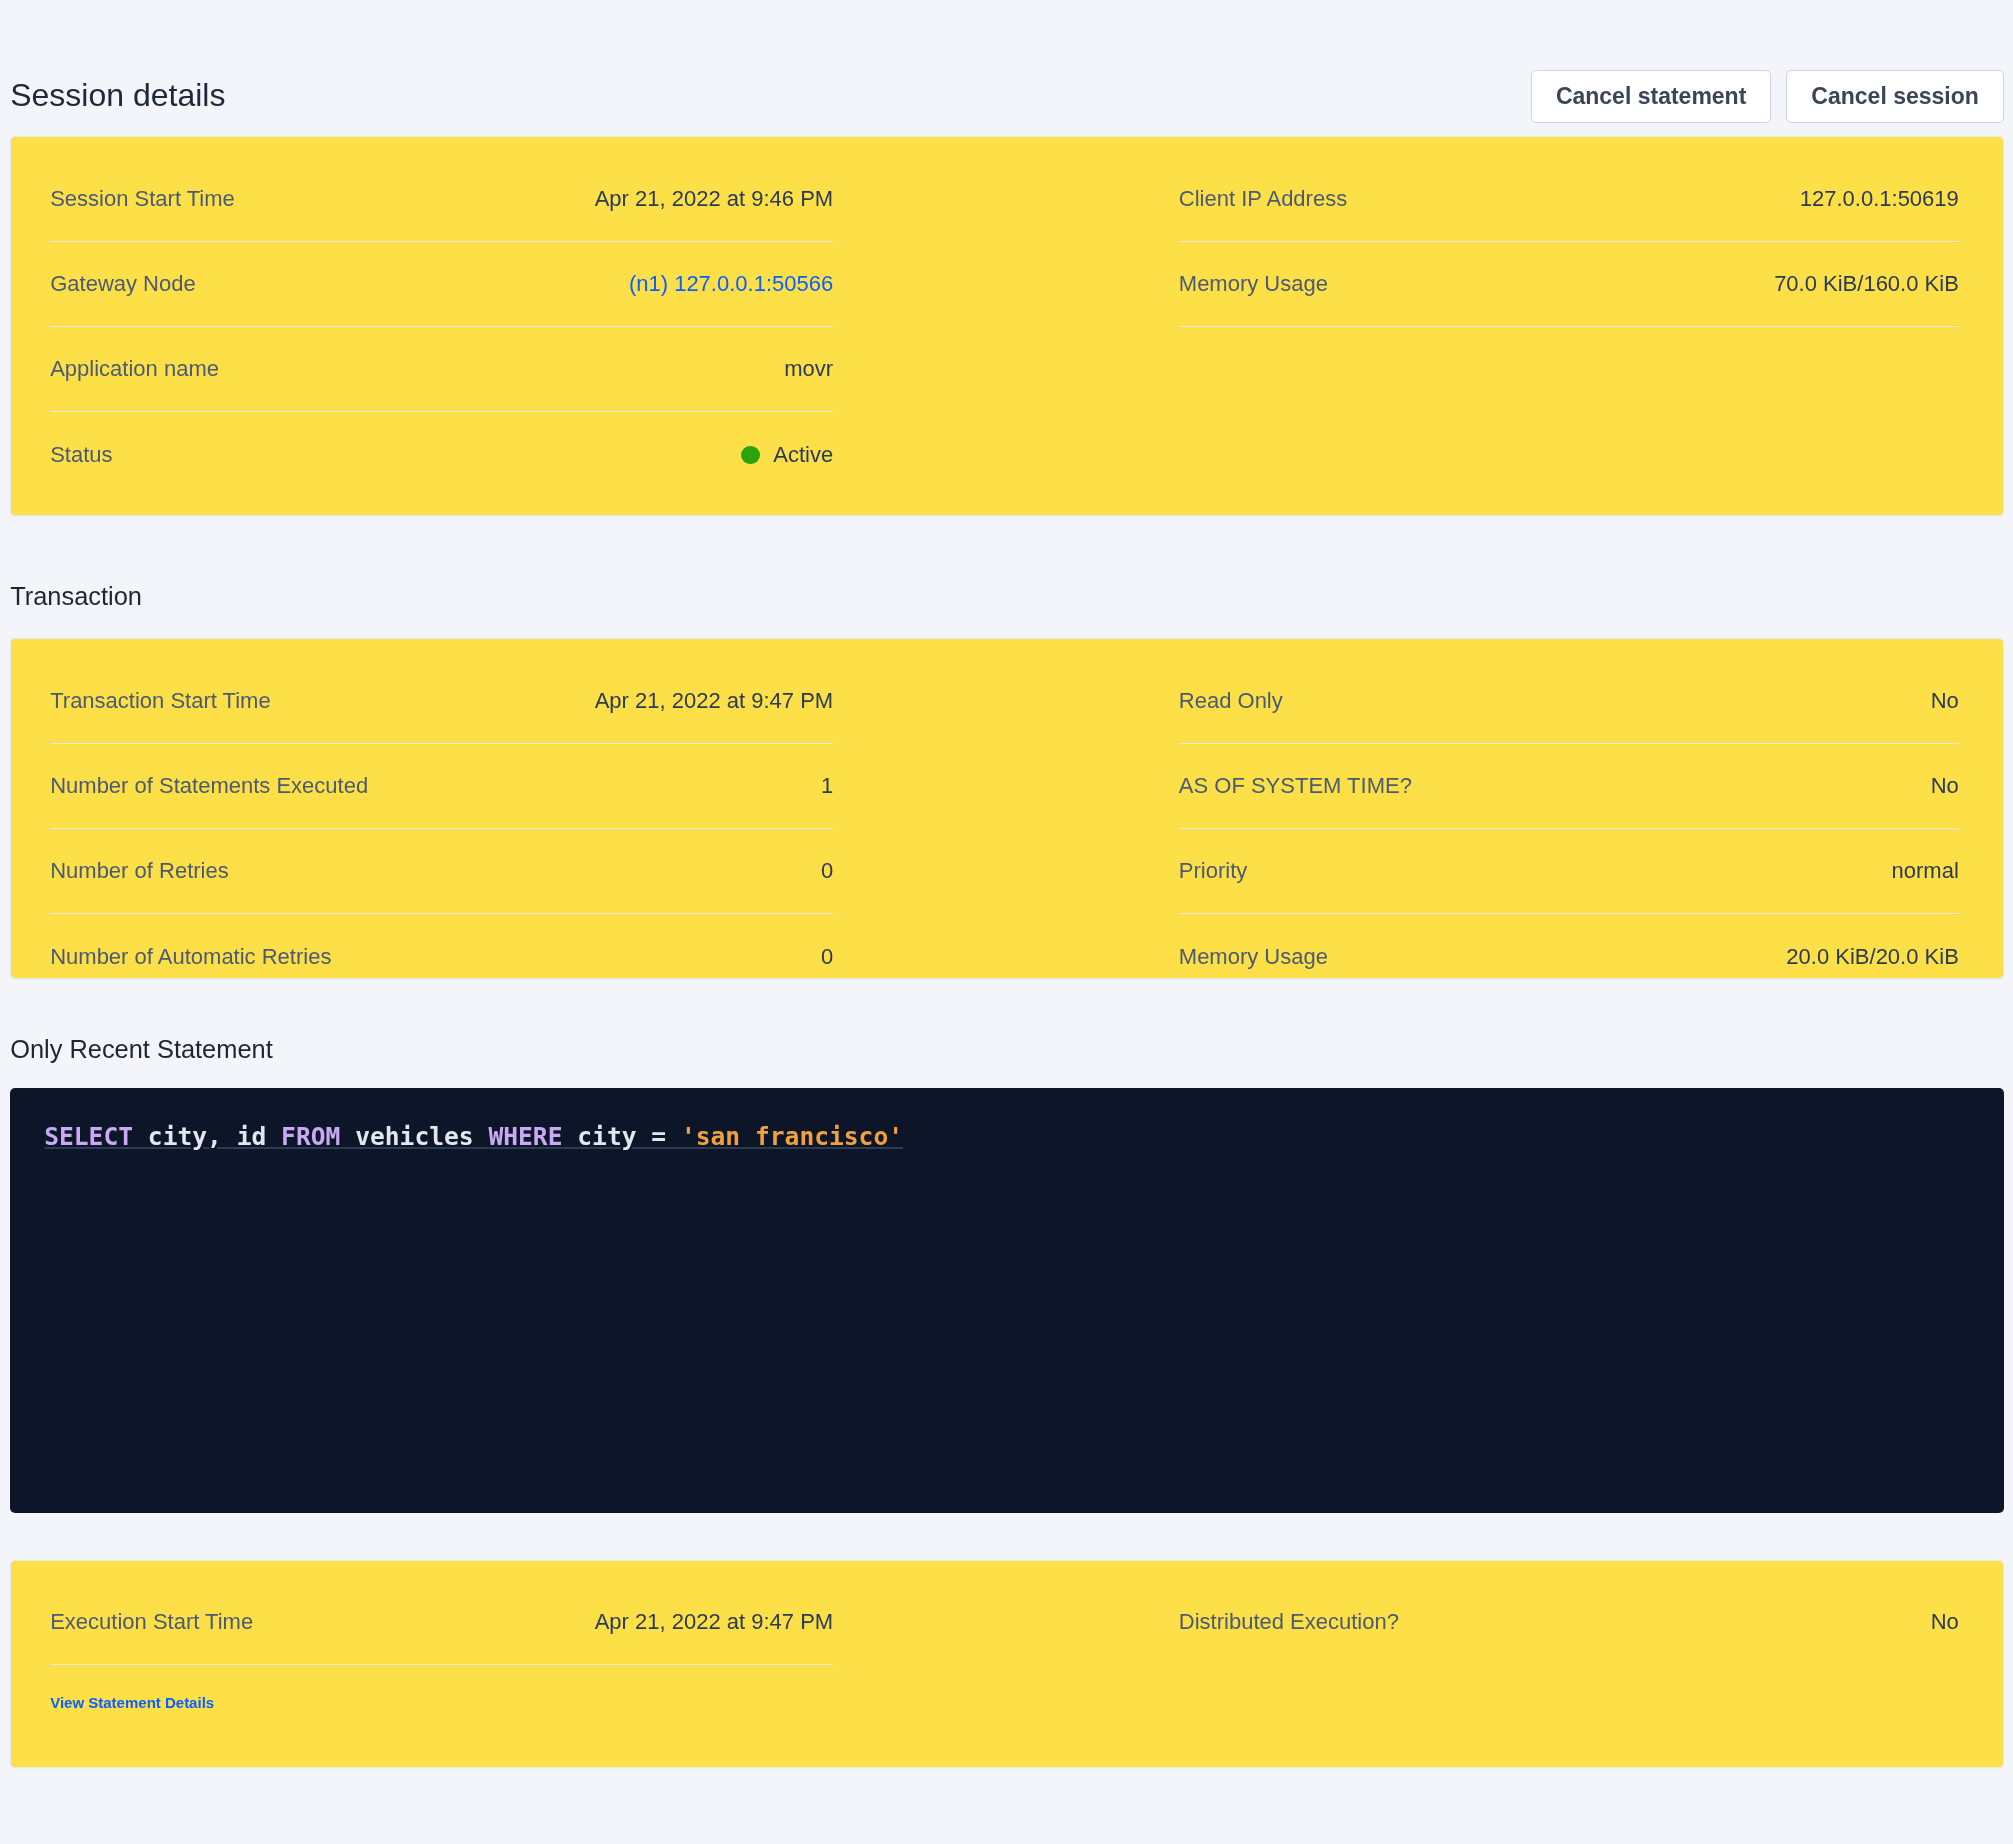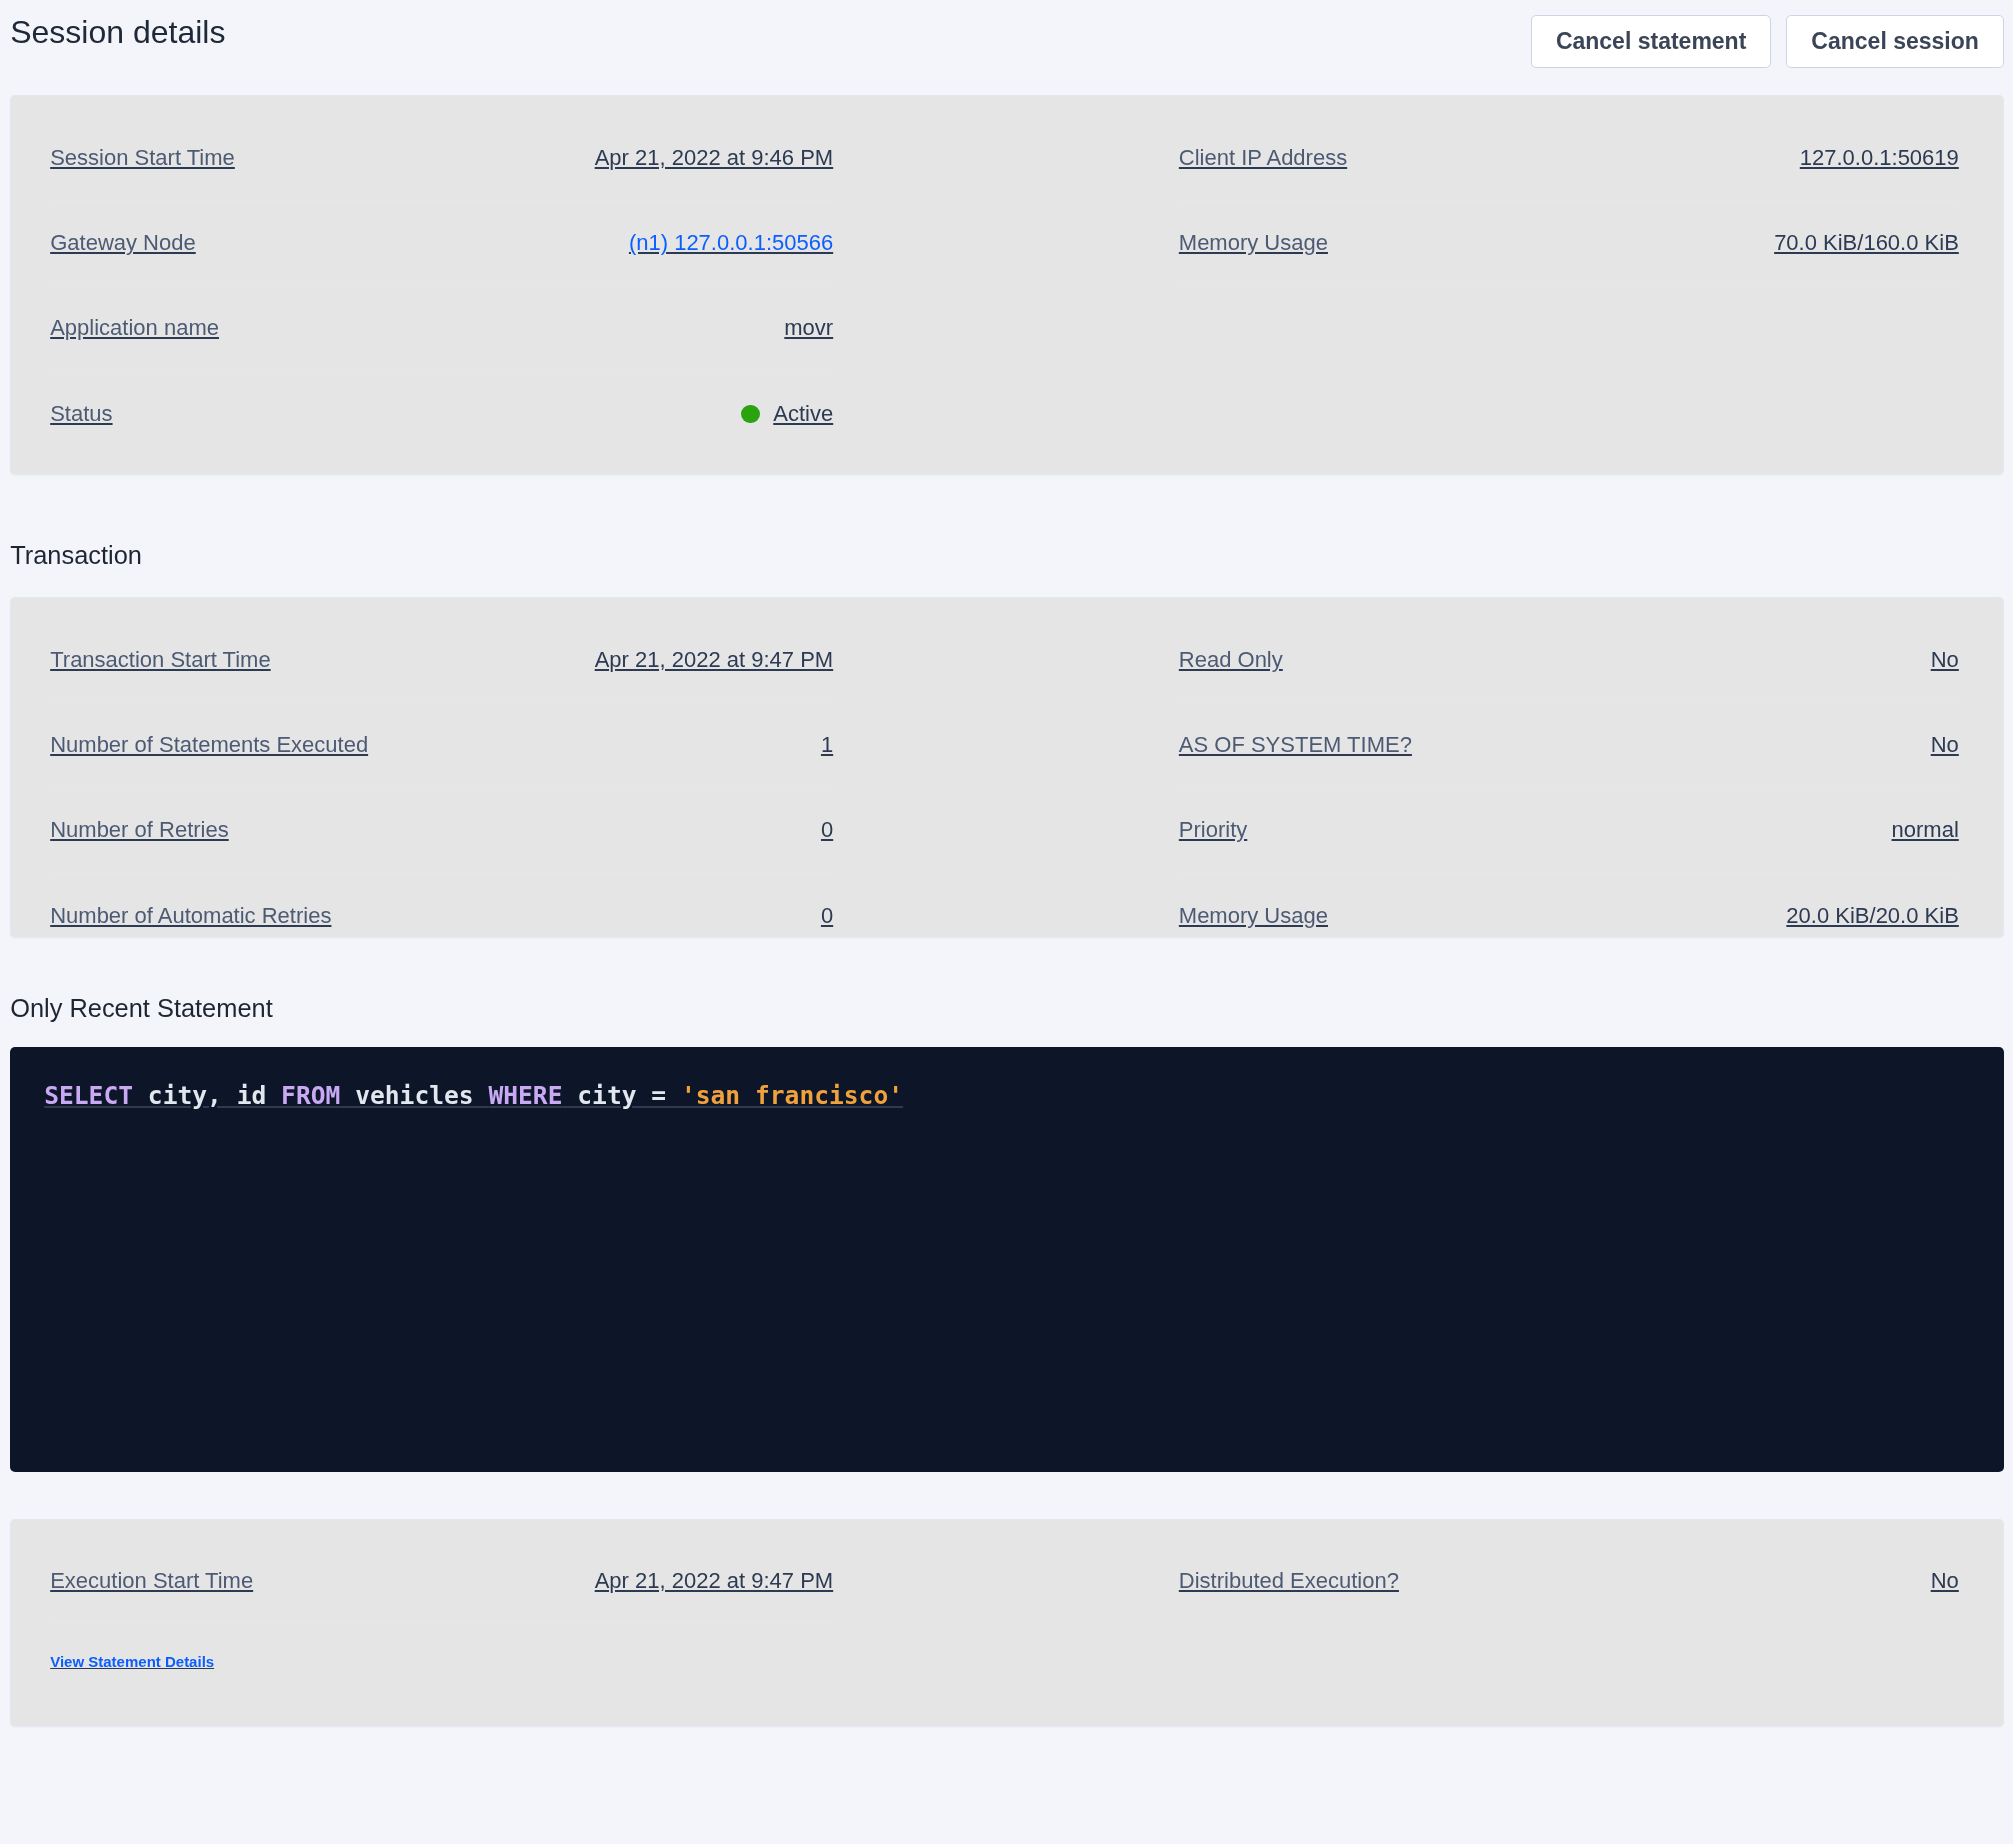--- a/index.html
+++ b/index.html
@@ -6,39 +6,38 @@
   html,body { width:2014px; height:1844px; }
   body {
     background:#f4f5fa;
     font-family:"Liberation Sans", sans-serif;
     color:#2c3a52;
     overflow:hidden;
   }
   .page { width:2014px; height:1844px; padding:0 10.2px; }
 
   
-  .header { height:95px; display:flex; justify-content:space-between; align-items:flex-start; padding-top:13.6px; }
+  .header { height:95px; display:flex; justify-content:space-between; align-items:center; padding-top:13.6px;margin-top:41px; }
   .page-title { font-size:32px; font-weight:400; color:#20293a; letter-spacing:0; }
   .header-actions { display:flex; gap:15px; padding-top:1.7px; }
   .btn {
     height:53px; padding:0 24px; background:#ffffff;
     border:1.7px solid #ccd3e2; border-radius:5.1px;
     font-family:"Liberation Sans", sans-serif;
     font-size:23px; font-weight:700; color:#3b4557;
     display:flex; align-items:center; cursor:pointer;
   }
 
   
   .card {
-    background:#e5e5e5;
+    background:#fde047;
     border:0.8px solid #e3e8f1;
     border-radius:5.1px;
     padding:20.3px 44px 18.6px 39px;
     box-shadow:0 0.8px 1.7px rgba(40,50,70,0.03);
-    text-decoration:underline;
   }
   .cols { display:flex; justify-content:space-between; }
   .col-left  { width:783px; }
   .col-right { width:780px; }
   .kv {
     height:85px;
     display:flex; align-items:center; justify-content:space-between;
     border-bottom:1.7px solid #e3e8f0;
   }
   .kv.no-border { border-bottom:none; }

